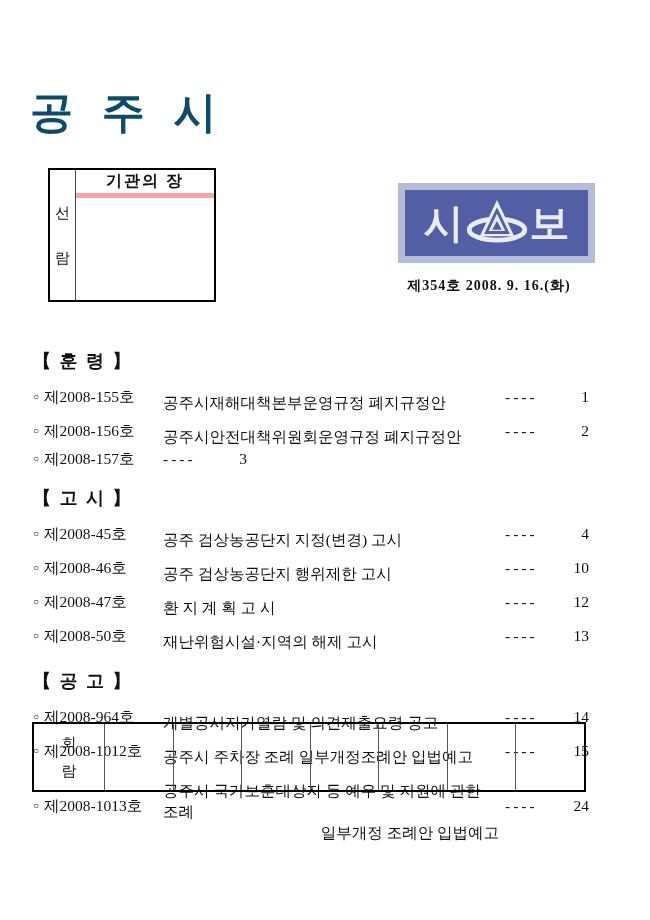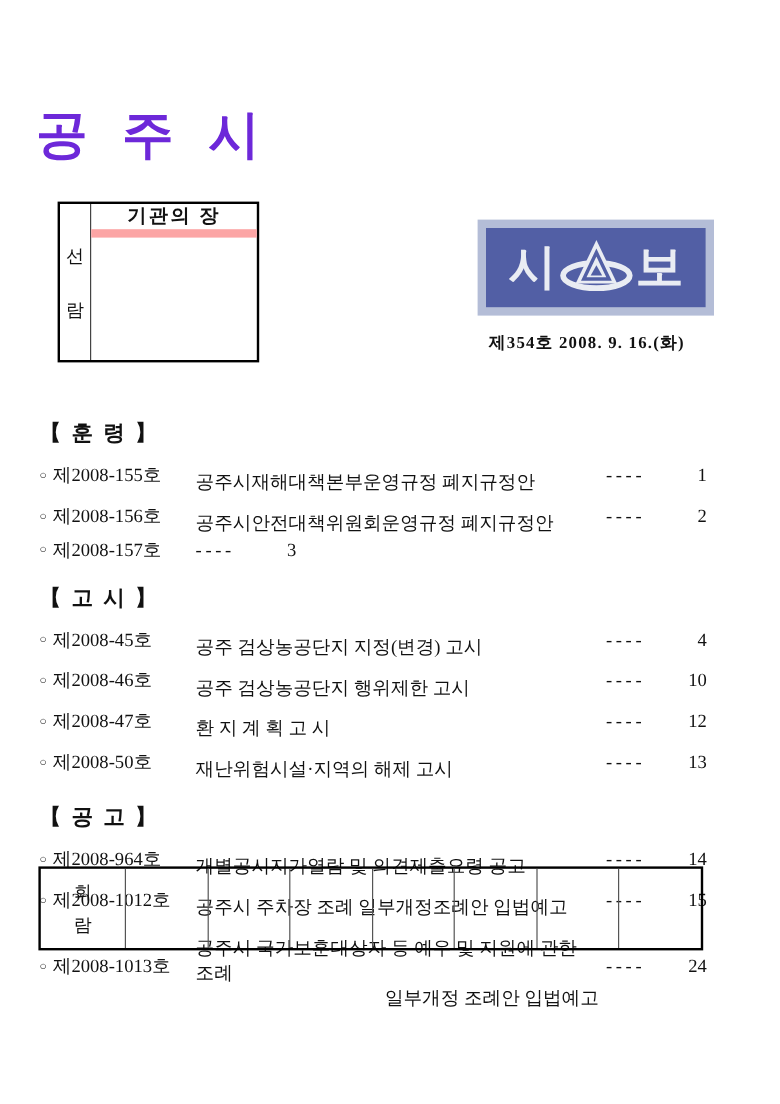--- a/index.html
+++ b/index.html
@@ -4,39 +4,39 @@
 <style>
   * { margin:0; padding:0; box-sizing:border-box; }
   html,body { background:#ffffff; }
   .page {
     position:relative; width:650px; height:920px; background:#fff;
     font-family:"Liberation Serif","DejaVu Serif",serif; color:#111;
     overflow:hidden;
   }
   .title {
     position:absolute; left:30px; top:84px;
-    font-size:43px; font-weight:600; letter-spacing:9px; color:#6d28d9;
+    font-size:43px; font-weight:600; letter-spacing:9px; color:#0c4a6e;
   }
   .subtitle {
     position:absolute; left:30px; top:143px;
     font-size:15px; letter-spacing:1px;
   }
   
   .approval-box {
     position:absolute; left:48px; top:168px; width:168px; height:134px;
     border:2px solid #000; display:flex;
   }
   .approval-side {
     width:26px; border-right:1px solid #444;
     display:flex; flex-direction:column; align-items:center;
     padding-top:34px; gap:26px; font-size:15px;
   }
   .approval-main { flex:1; display:flex; flex-direction:column; }
   .approval-head {
-    height:28px; border-bottom:7px solid #fca5a5;
+    height:28px; border-bottom:5px solid #fca5a5;
     display:flex; align-items:center; justify-content:center;
     font-weight:bold; font-size:16px; letter-spacing:2px;
   }
   .approval-body { flex:1; }
   
   .logo-frame {
     position:absolute; left:398px; top:183px; width:197px; height:80px;
     background:#b4bdd7; padding:7px;
   }
   .logo-inner {

